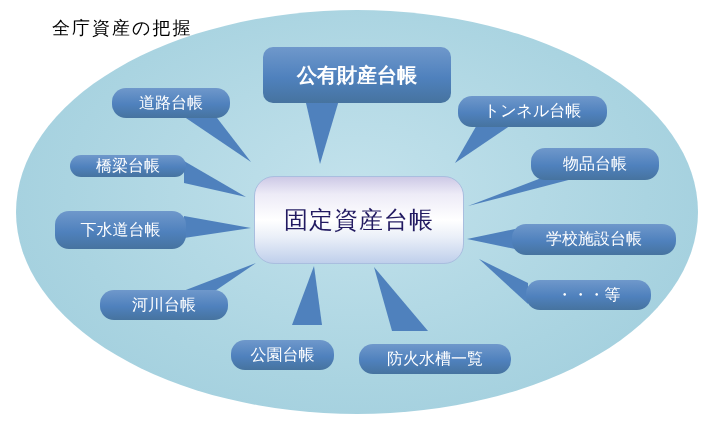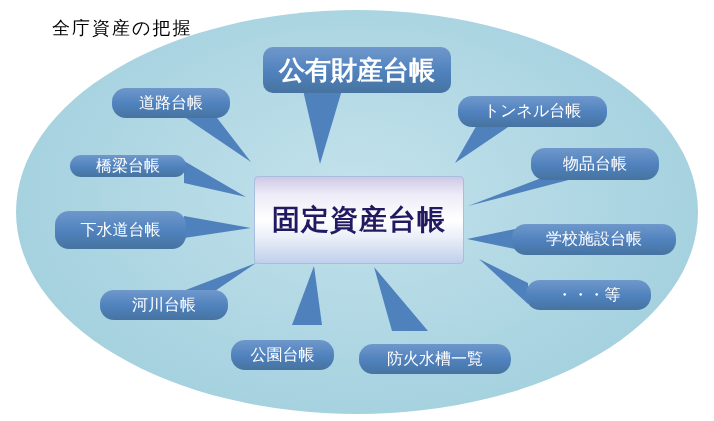--- a/index.html
+++ b/index.html
@@ -29,43 +29,43 @@
     display: flex;
     align-items: center;
     justify-content: center;
     background: linear-gradient(180deg, #6f98cb 0%, #4f81bd 55%, #46739f 100%);
     color: #ffffff;
     font-size: 16px;
     border-radius: 14px;
     text-align: center;
     white-space: nowrap;
   }
-  .n-kouyuu  { left: 263px; top: 47px;  width: 188px; height: 46px; font-size: 26px; font-weight: bold; border-radius: 10px; }
+  .n-kouyuu  { left: 263px; top: 47px;  width: 188px; height: 56px; font-size: 20px; font-weight: bold; border-radius: 10px; }
   .n-douro   { left: 112px; top: 88px;  width: 118px; height: 30px; }
   .n-tunnel  { left: 458px; top: 96px;  width: 149px; height: 31px; }
   .n-kyouryou{ left: 70px;  top: 155px; width: 116px; height: 22px; }
   .n-buppin  { left: 531px; top: 148px; width: 128px; height: 32px; }
   .n-gesuidou{ left: 55px;  top: 211px; width: 131px; height: 38px; }
   .n-gakkou  { left: 512px; top: 224px; width: 164px; height: 31px; }
   .n-kasen   { left: 100px; top: 290px; width: 128px; height: 30px; }
   .n-etc     { left: 526px; top: 280px; width: 125px; height: 30px; }
   .n-kouen   { left: 231px; top: 340px; width: 103px; height: 30px; }
   .n-bouka   { left: 359px; top: 344px; width: 152px; height: 30px; }
   .center-box {
     position: absolute;
     left: 254px; top: 176px;
     width: 208px; height: 86px;
-    border-radius: 4px;
+    border-radius: 20px;
     border: 1px solid #a9bedf;
     background: linear-gradient(180deg, #cdc9e6 0%, #edebf7 20%, #ffffff 50%, #eaeff8 70%, #bfcfeb 100%);
     display: flex;
     align-items: center;
     justify-content: center;
-    font-size: 28px;
-    font-weight: bold;
+    font-size: 24px;
+    font-weight: normal;
     color: #221a61;
     letter-spacing: 1px;
   }
   .title {
     position: absolute;
     left: 52px; top: 16px;
     font-size: 18px;
     color: #000000;
     font-family: "DejaVu Serif", "Liberation Serif", serif;
     letter-spacing: 2px;

